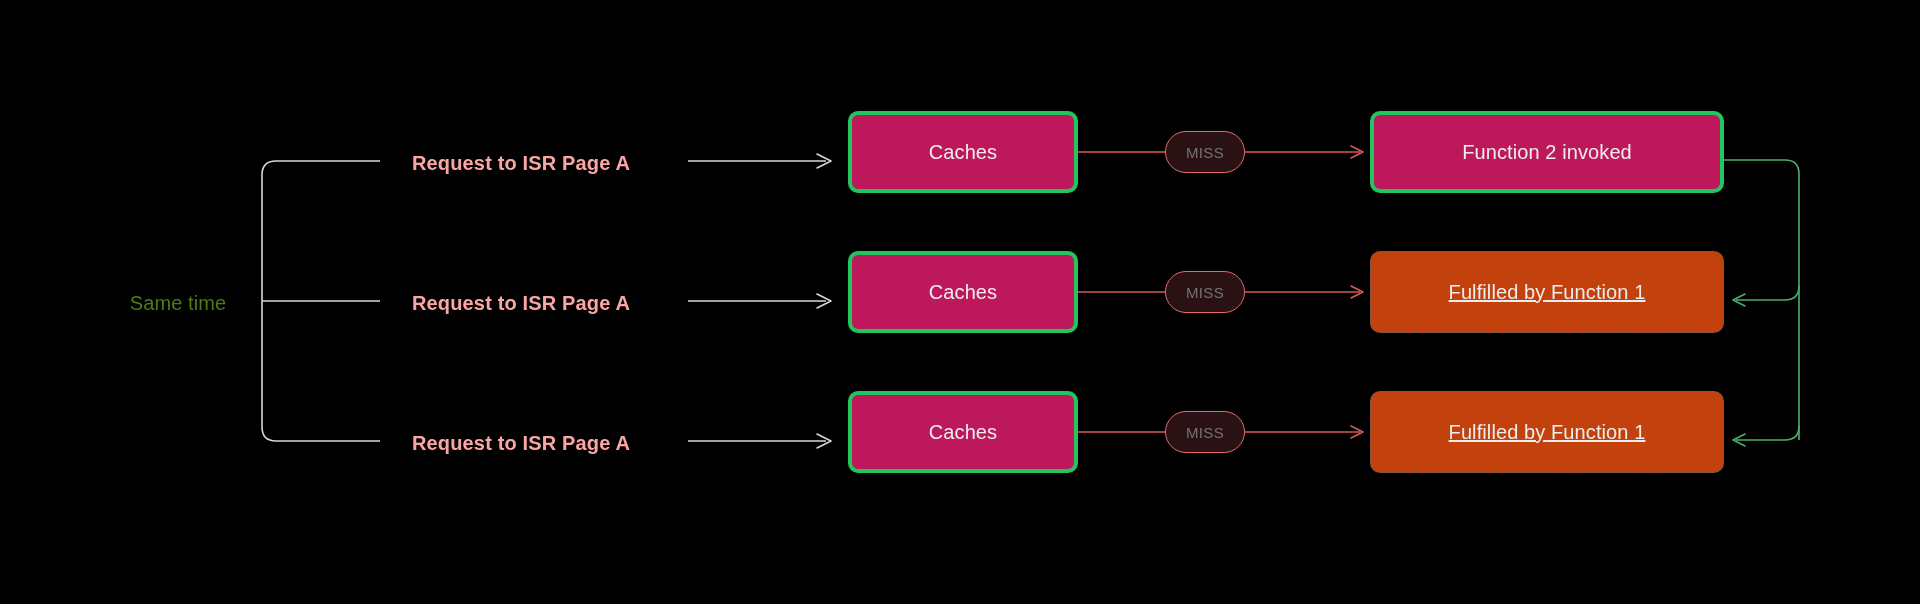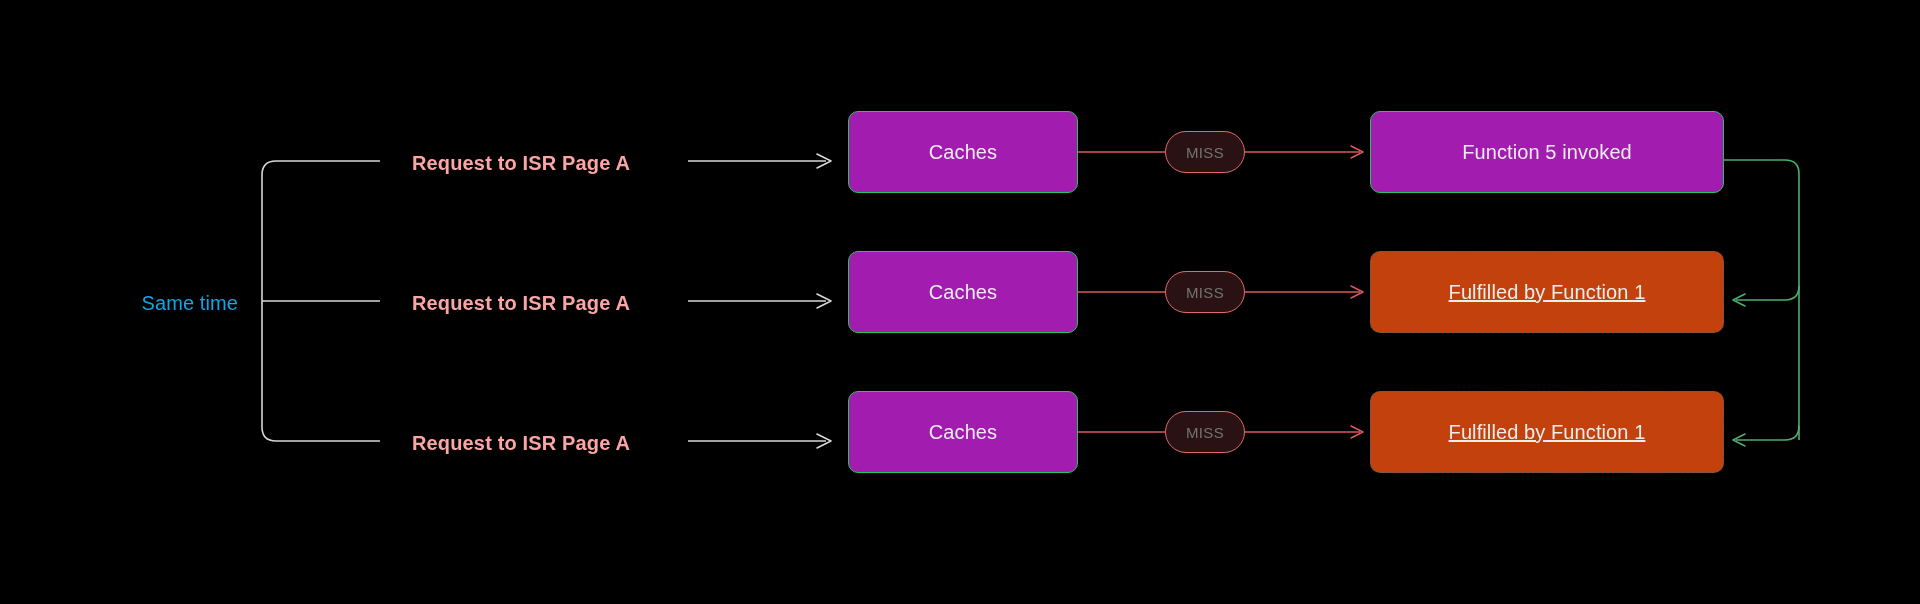--- a/index.html
+++ b/index.html
@@ -27,22 +27,22 @@
     width: 1920px;
     height: 604px;
     pointer-events: none;
   }
 
   
   .same-time-label {
     position: absolute;
     left: 118px;
     width: 120px;
-    text-align: right;
-    color: #0ea5e9;
+    text-align: center;
+    color: #4d7c0f;
     font-size: 20px;
     font-weight: 400;
     letter-spacing: 0.1px;
     white-space: nowrap;
   }
 
   .request-label {
     position: absolute;
     left: 412px;
     width: 252px;
@@ -63,22 +63,22 @@
     justify-content: center;
     border-radius: 10px;
     color: #ededed;
     font-size: 20px;
     font-weight: 400;
     letter-spacing: 0.1px;
     white-space: nowrap;
   }
 
   .node-solid {
-    background: #a21caf;
-    border: 1px solid #22c55e;
+    background: #be185d;
+    border: 4px solid #22c55e;
     align-items: center;
   }
 
   .node-dashed {
     background: #c2410c;
     border: 1px dashed #5e5e5e;
     text-decoration: underline;
   }
 
   .caches-box {
@@ -172,21 +172,21 @@
 
   <div class="node-box node-solid caches-box row-1">
     <span>Caches</span>
   </div>
 
   <div class="miss-pill row-1-pill">
     <span>MISS</span>
   </div>
 
   <div class="node-box node-solid result-box row-1">
-    <span>Function 5 invoked</span>
+    <span>Function 2 invoked</span>
   </div>
 
   <div class="request-label label-row-2">Request to ISR Page A</div>
 
   <div class="node-box node-solid caches-box row-2">
     <span>Caches</span>
   </div>
 
   <div class="miss-pill row-2-pill">
     <span>MISS</span>

